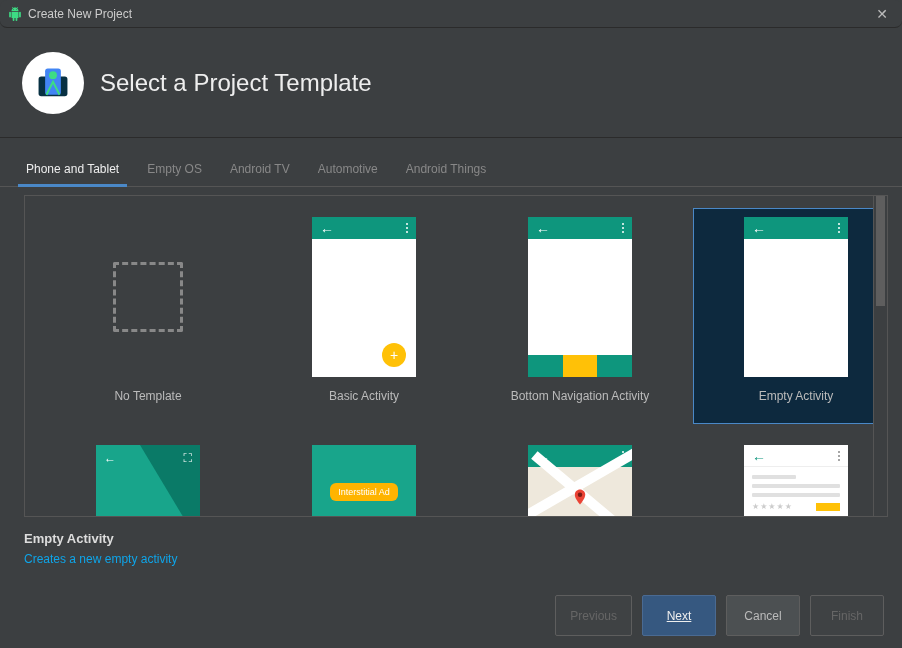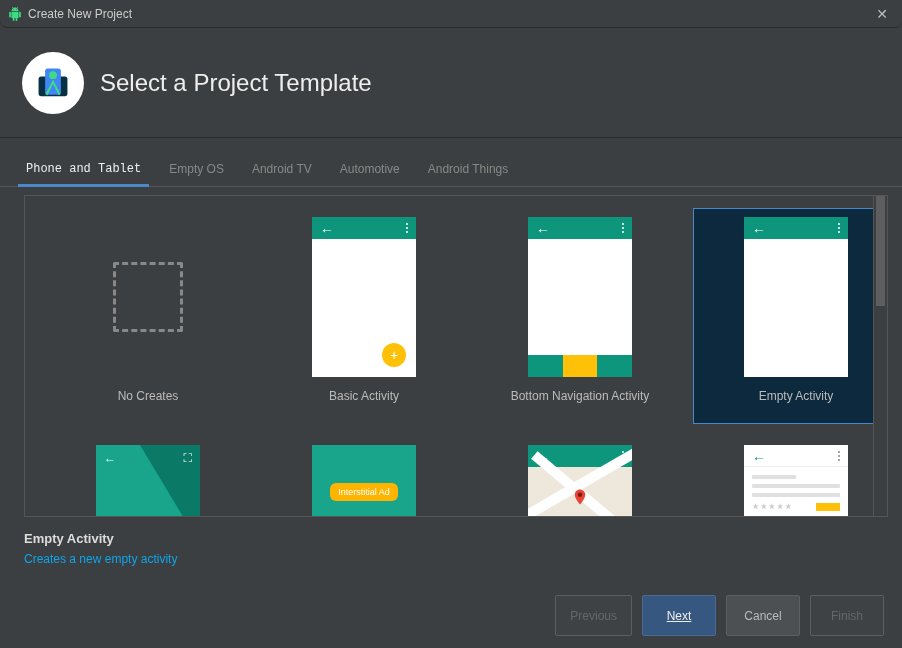--- a/index.html
+++ b/index.html
@@ -68,21 +68,20 @@
     }
     .tab {
       font-size: 12px;
       color: #888;
       padding: 6px 2px 10px 2px;
       cursor: pointer;
       position: relative;
     }
     .tab.active {
       color: #eeeeee;
-      font-family: Liberation Mono, monospace;
     }
     .tab.active::after {
       content: '';
       position: absolute;
       bottom: -1px;
       left: -6px;
       right: -6px;
       height: 3px;
       background: #4a88c7;
     }
@@ -378,21 +377,21 @@
 </div>
 
 <div class="templates-scroll">
   <div class="templates-grid">
 
     <div class="template-item">
       <div class="template-card-wrap">
         <div class="no-activity-card">
           <div class="dashed-box"></div>
         </div>
-        <div class="template-label">No Creates</div>
+        <div class="template-label">No Template</div>
       </div>
     </div>
 
     <div class="template-item">
       <div class="template-card-wrap">
         <div class="template-card">
           <div class="appbar">
             <span class="back-arrow">←</span>
             <div class="menu-dots">
                 <span></span>

